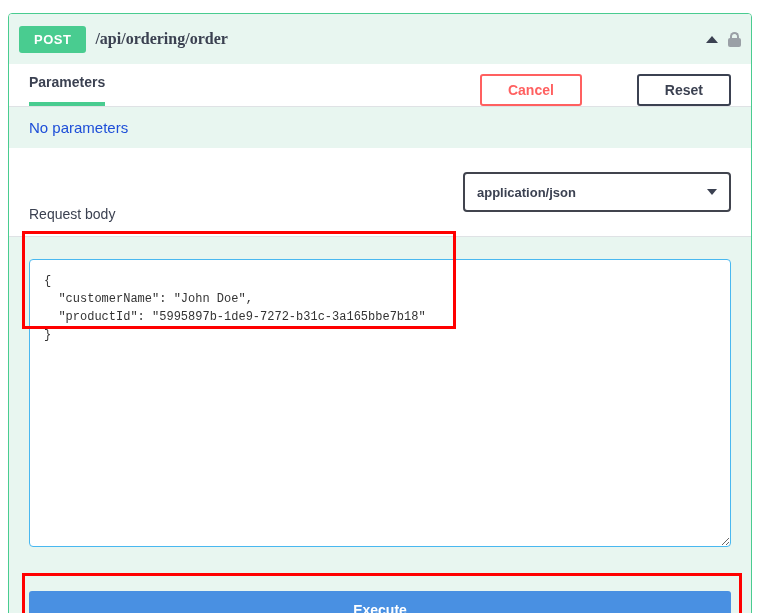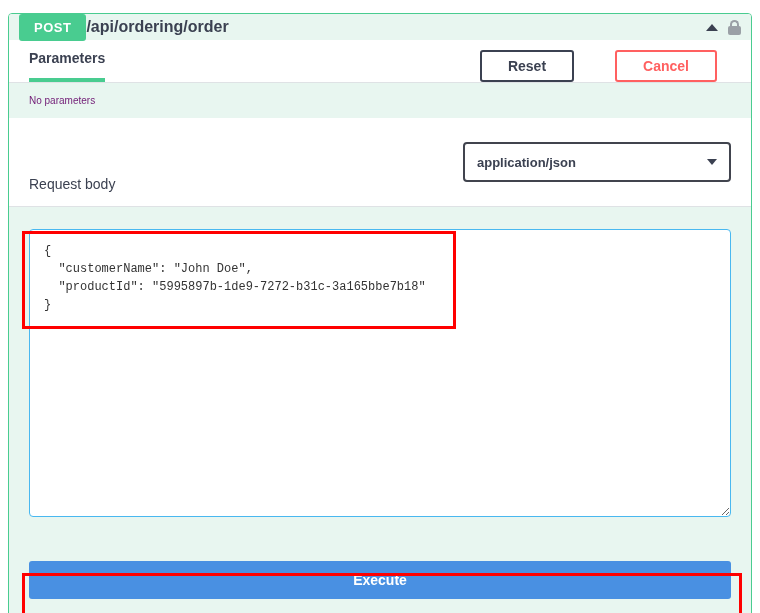--- a/index.html
+++ b/index.html
@@ -1,32 +1,32 @@
 <!DOCTYPE html>
 <html><head>
 <meta charset="utf-8">
 <style>
   html, body { margin:0; padding:0; background:#fff; font-family: -apple-system, BlinkMacSystemFont, "Segoe UI", Helvetica, Arial, sans-serif; }
   .canvas { width:760px; height:613px; background:#fff; position:relative; }
   .panel { margin:13px 8px 0 8px; border:1px solid #49cc90; border-radius:4px; overflow:hidden; }
-  .hdr { display:flex; align-items:center; background:#e8f6f0; height:26px; padding:0 10px; }
+  .hdr { display:flex; align-items:center; background:#e8f6f0; height:50px; padding:0 10px; }
   .method-badge { background:#49cc90; color:#fff; font-weight:700; font-size:13px; padding:6px 15px; border-radius:3px; letter-spacing:0.5px; }
-  .path { font-family: Liberation Sans, sans-serif; font-size:16px; font-weight:600; color:#3b4151; margin-left:0; }
+  .path { font-family: Liberation Serif, serif; font-size:16px; font-weight:600; color:#3b4151; margin-left:9px; }
   .hdr-spacer { flex:1; }
   .chevron-up { width:0; height:0; border-left:6px solid transparent; border-right:6px solid transparent; border-bottom:7px solid #3b4151; margin-right:10px; }
   .lock-icon { width:13px; height:15px; position:relative; }
   .lock-icon .shackle { position:absolute; top:0; left:2px; width:5px; height:5px; border:2px solid #9aa0a6; border-bottom:none; border-radius:5px 5px 0 0; }
   .lock-icon .body { position:absolute; top:6px; left:0; width:13px; height:9px; background:#9aa0a6; border-radius:2px; }
   .tabs-row { display:flex; align-items:center; padding:10px 20px 0 20px; border-bottom:1px solid #dfe2e5; background:#fff;gap:41px; }
   .tabs-row .tab { font-size:14px; font-weight:700; color:#3b4151; padding:0 0 12px 0; border-bottom:4px solid #49cc90; margin-right:auto; }
   .btn { height:32px; padding:0 26px; font-size:14px; font-weight:700; border-radius:3px; background:#fff; cursor:pointer; }
   .btn-cancel { color:#ff6060; border:2px solid #ff6060; margin-right:14px; }
   .btn-reset { color:#3b4151; border:2px solid #3b4151; }
   .section { padding:12px 20px; }
-  .no-params { background:#e8f6f0; color:#701a75; font-size:10px; }
+  .no-params { background:#e8f6f0; color:#1d4ed8; font-size:15px; }
   .reqbody-row { display:flex; align-items:center; background:#fff; border-bottom:1px solid #dfe2e5; padding:14px 20px; }
   .reqbody-row .lbl { flex:1; font-size:14px; color:#3b4151;margin-top:44px; }
   .ct-select { width:240px; height:36px; border:2px solid #41444e; border-radius:4px; background:#fff; display:flex; align-items:center; padding:0 12px; font-weight:700; color:#3b4151; font-size:13px;text-align:center; }
   .ct-select .sel-spacer { flex:1; }
   .ct-chevron { width:0; height:0; border-left:5px solid transparent; border-right:5px solid transparent; border-top:6px solid #3b4151; }
   .body-area { background:#e8f6f0; padding:22px 20px 28px 20px; }
   .body-textarea { width:100%; box-sizing:border-box; height:288px; border:1px solid #49b8f0; background:#fff; border-radius:4px; resize:both; font-family: ui-monospace, Menlo, Consolas, "Courier New", monospace; font-size:12px; line-height:1.5; padding:12px 14px; color:#333; outline:none; }
   .exec-wrap { background:#e8f6f0; padding:12px 20px 20px 20px; }
   .btn-execute { width:100%; height:38px; background:#4990e2; color:#fff; font-weight:700; font-size:14px; border:none; border-radius:3px; cursor:pointer; }
   .hl-red { position:absolute; border:3px solid #ff0000; pointer-events:none; }
@@ -42,22 +42,22 @@
       <span class="hdr-spacer"></span>
       <span class="chevron-up"></span>
       <span class="lock-icon">
         <span class="shackle"></span>
           <span class="body"></span>
       </span>
     </div>
 
     <div class="tabs-row">
       <div class="tab">Parameters</div>
+      <button class="btn btn-cancel">Cancel</button>
       <button class="btn btn-reset">Reset</button>
-      <button class="btn btn-cancel">Cancel</button>
     </div>
 
     <div class="section no-params">No parameters</div>
 
     <div class="reqbody-row">
       <div class="lbl">Request body</div>
       <div class="ct-select">
         <span>application/json</span>
         <span class="sel-spacer"></span>
         <span class="ct-chevron"></span>

